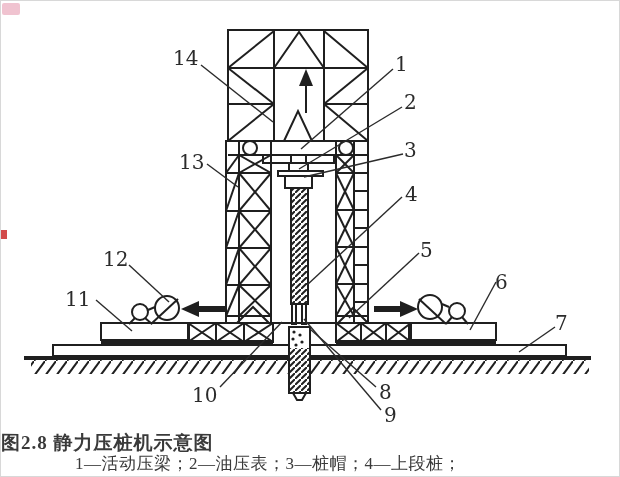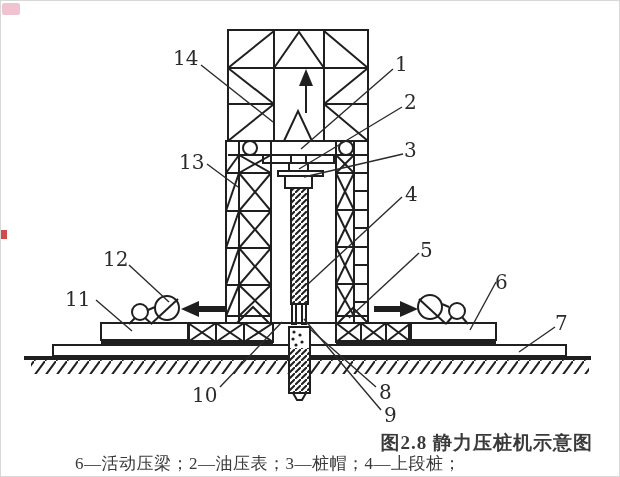--- a/index.html
+++ b/index.html
@@ -19,21 +19,21 @@
   svg .thin{stroke-width:1.4;stroke:#2b2b2b;}
   svg .thick{stroke-width:4;}
   svg .solid{fill:#1f1f1f;stroke:none;}
   svg .white{fill:#ffffff;}
   svg text{
     font-family:"DejaVu Serif", serif;
     font-size:20px;fill:#2b2b2b;
   }
   .caption-title{
     position:absolute;top:429px;left:0;width:592px;
-    text-align:right;font-size:19px;font-weight:600;
+    text-align:left;font-size:19px;font-weight:600;
     color:#3a3a3a;letter-spacing:1px;
   }
   .caption-legend{
     position:absolute;top:451px;left:74px;
     font-size:17px;color:#3a3a3a;letter-spacing:0.5px;
   }
   .artifact-a{
     position:absolute;left:1px;top:2px;width:18px;height:12px;
     background:#edb9c8;opacity:.85;border-radius:2px;
   }
@@ -251,17 +251,17 @@
       <text x="383" y="421">9</text>
       <text x="191" y="401">10</text>
       <text x="64" y="305">11</text>
       <text x="102" y="265">12</text>
       <text x="178" y="168">13</text>
       <text x="172" y="64">14</text>
     </g>
   </svg>
 
   <div class="caption-title">图2.8 静力压桩机示意图</div>
-  <div class="caption-legend">6—活动压梁；2—油压表；3—桩帽；4—上段桩；</div>
+  <div class="caption-legend">1—活动压梁；2—油压表；3—桩帽；4—上段桩；</div>
 
   <div class="artifact-a"></div>
   <div class="artifact-b"></div>
 </div>
 
 </body></html>

